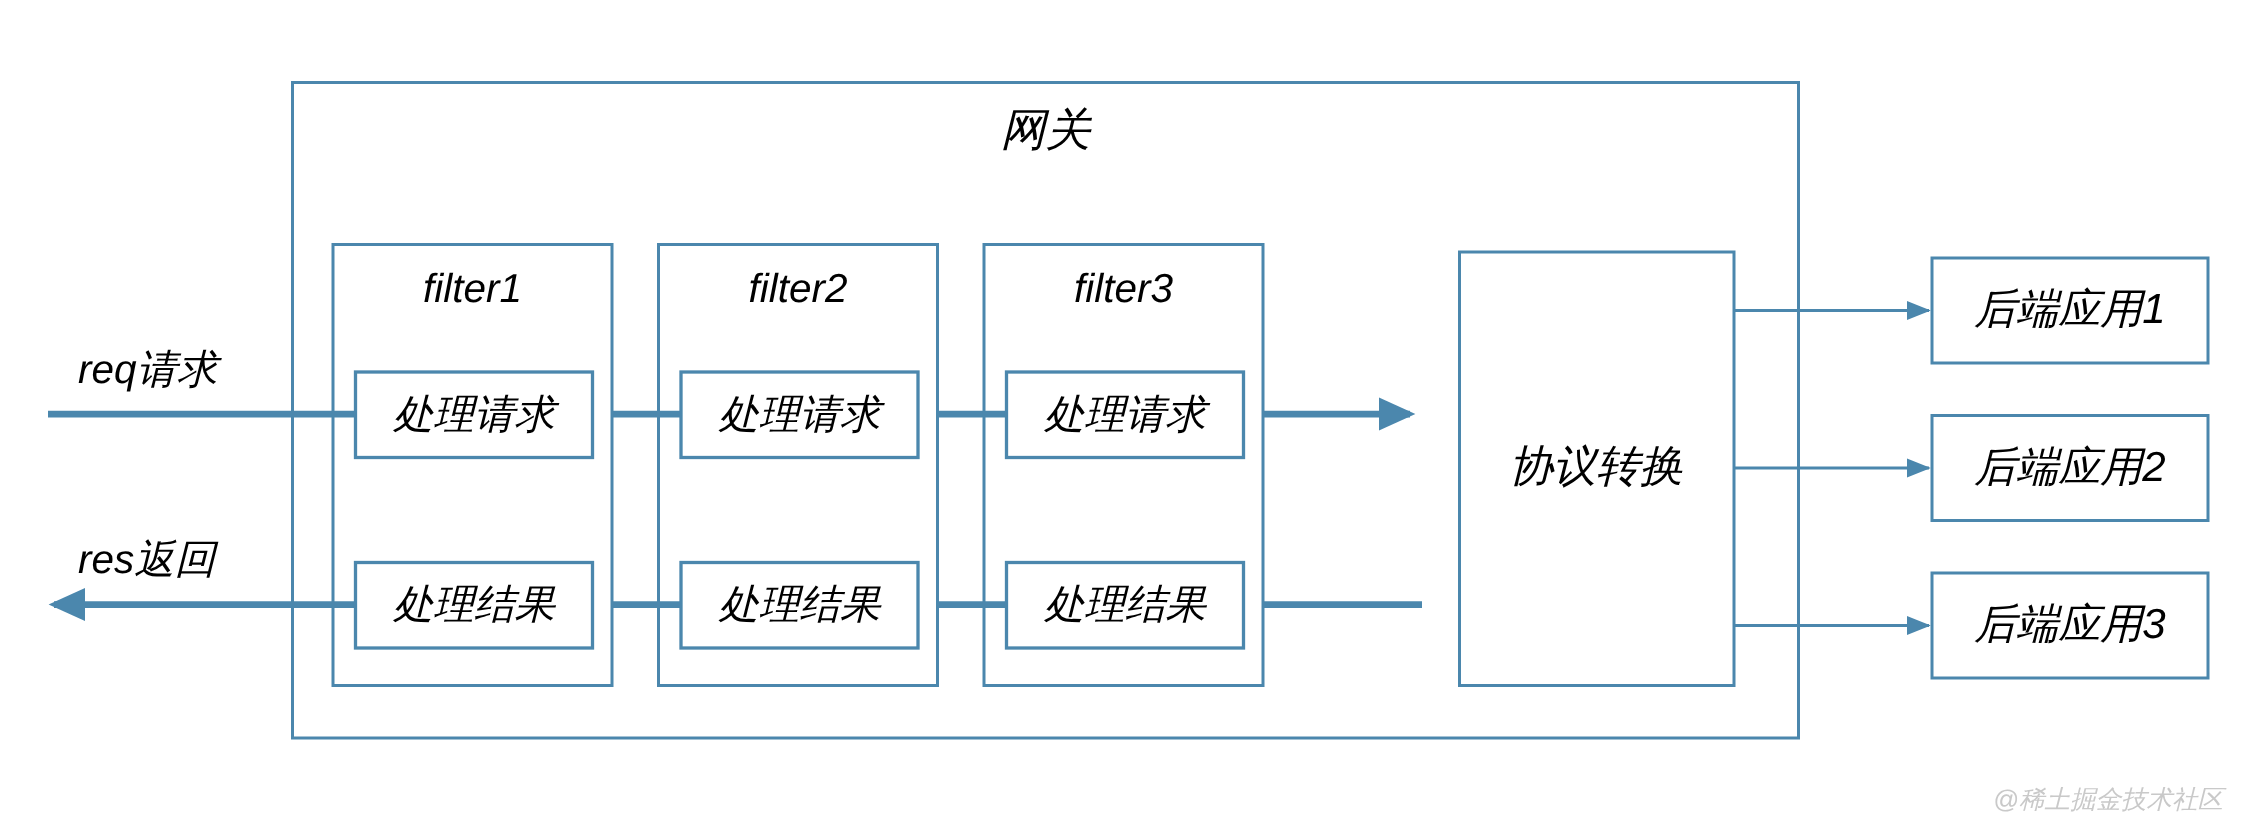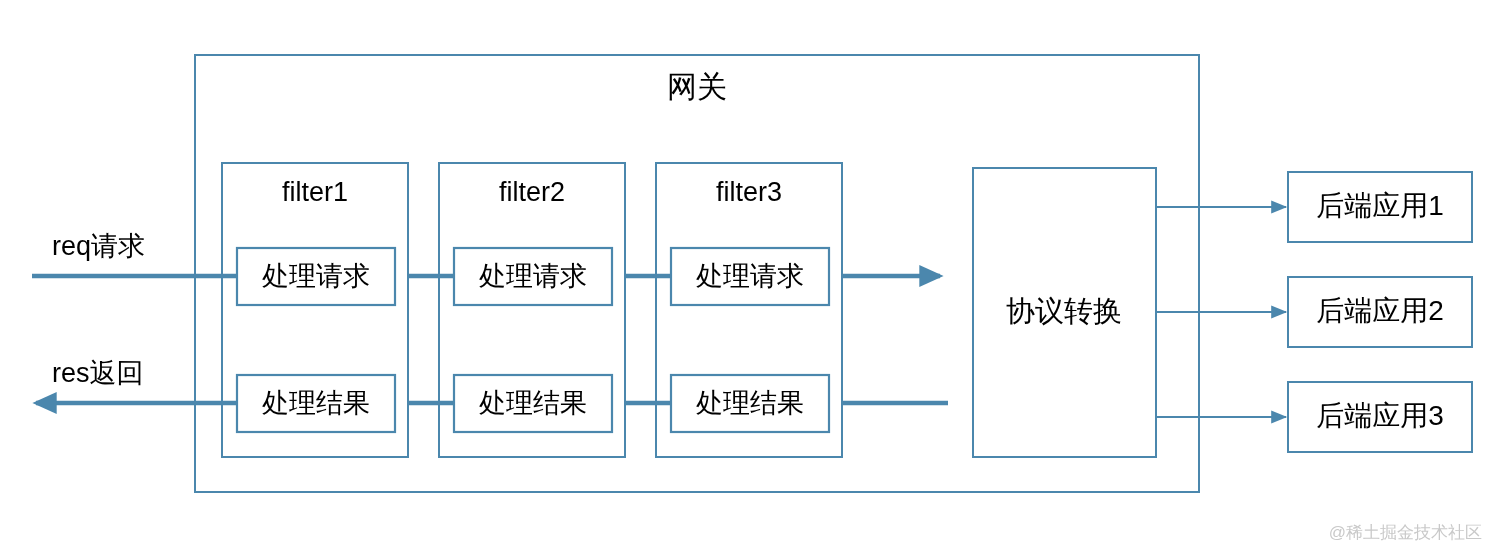--- a/index.html
+++ b/index.html
@@ -11,20 +11,21 @@
     width: 1512px;
     height: 558px;
     font-family: "Liberation Sans", "DejaVu Sans", sans-serif;
     overflow: hidden;
   }
   #stage {
     position: relative;
     width: 1512px;
     height: 558px;
     background: #ffffff;
+    font-style: italic;
   }
   svg#diagram {
     position: absolute;
     top: 0;
     left: 0;
     width: 1512px;
     height: 558px;
   }
   .stroke-thin {
     stroke: #4b87ad;

